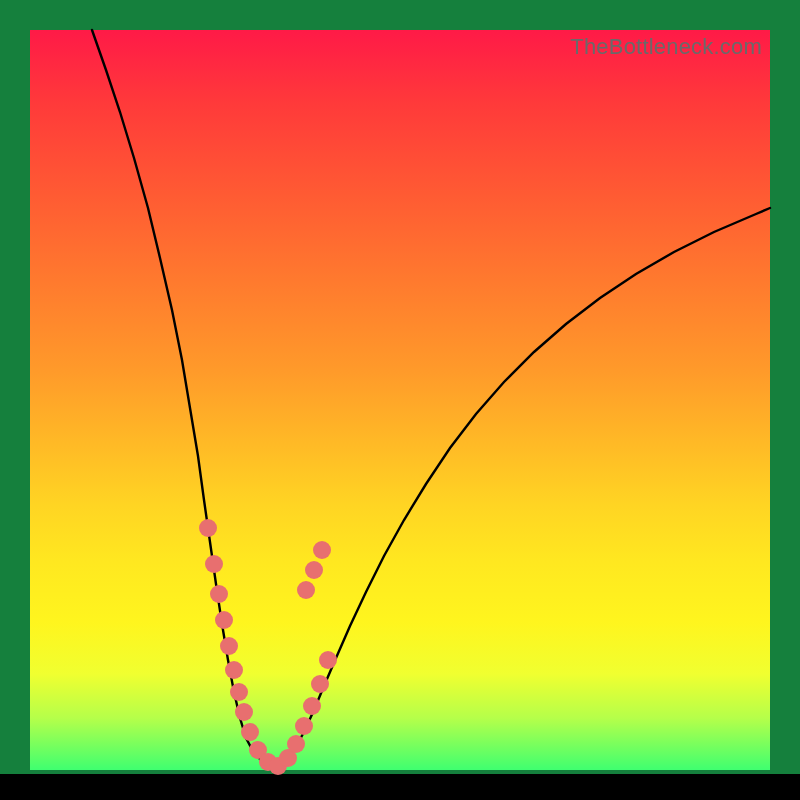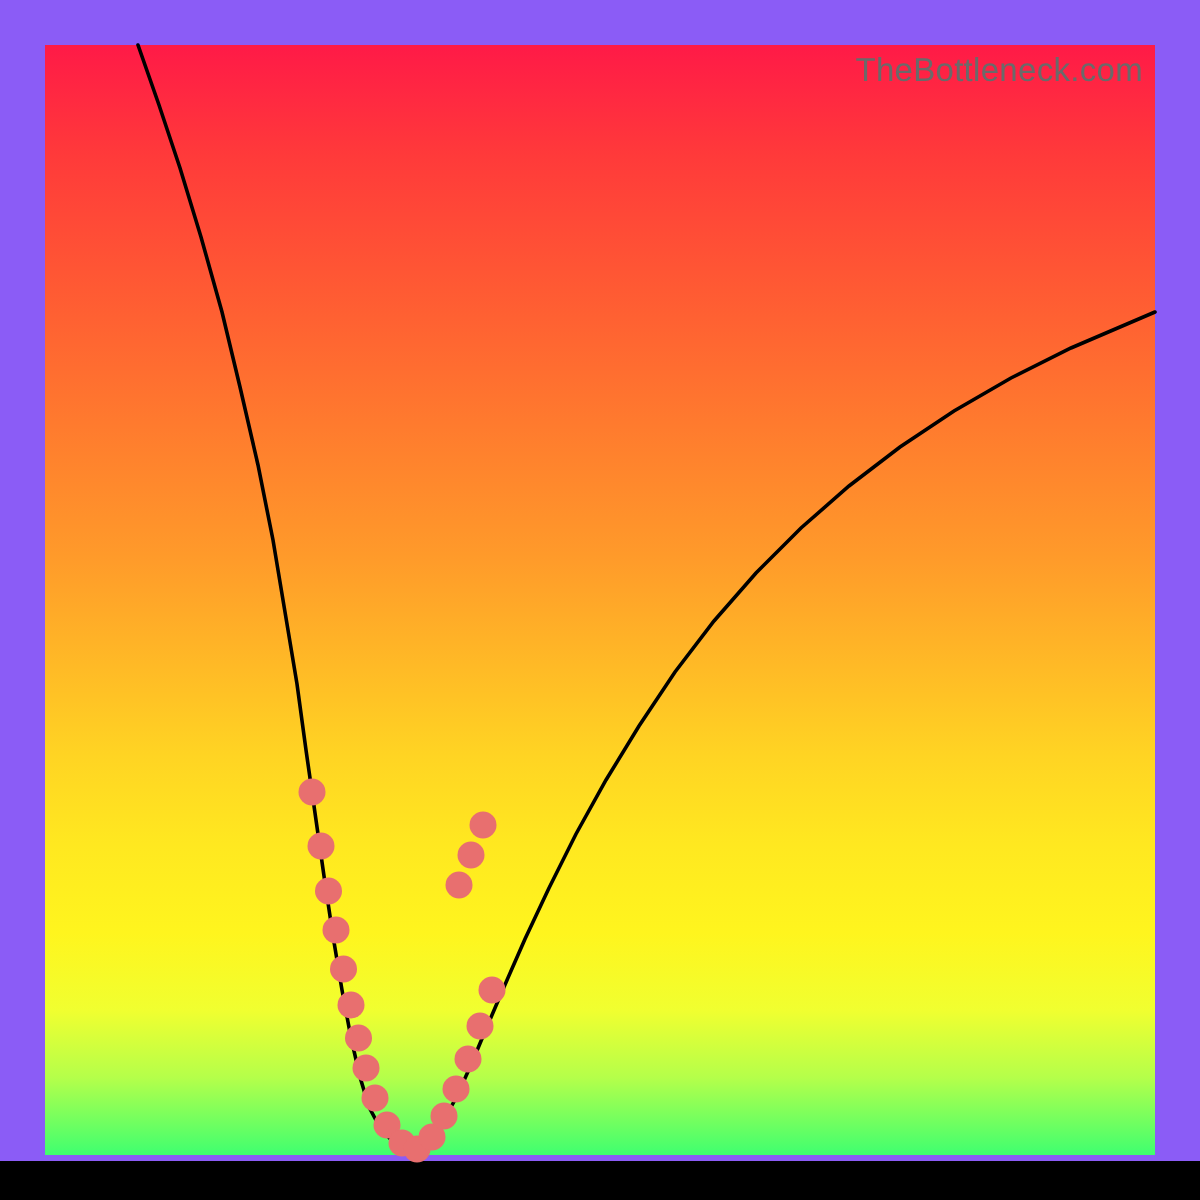--- a/index.html
+++ b/index.html
@@ -8,21 +8,21 @@
     width: 800px;
     height: 800px;
     background: #000;
     overflow: hidden;
     font-family: Arial, Helvetica, sans-serif;
   }
   .frame {
     position: relative;
     width: 800px;
     height: 774px;
-    background: #8b5cf6;
+    background: #15803d;
   }
   .plot-area {
     position: absolute;
     left: 30px;
     top: 30px;
     width: 740px;
     height: 740px;
     
     background: linear-gradient(
       to bottom,

